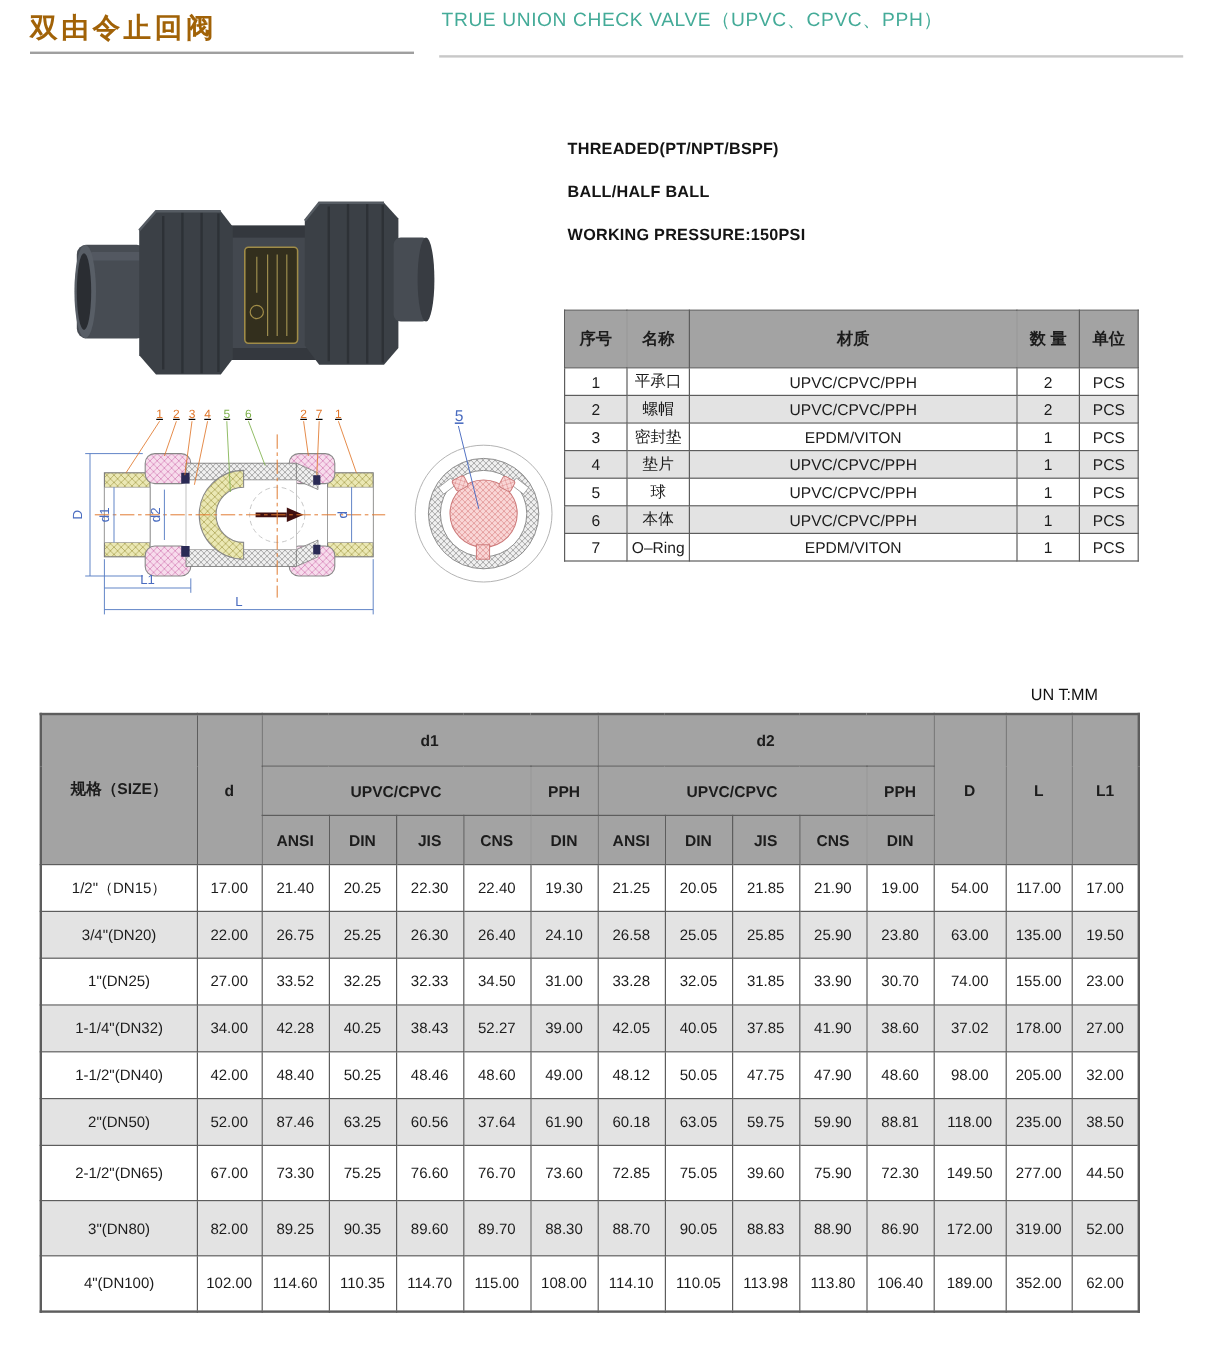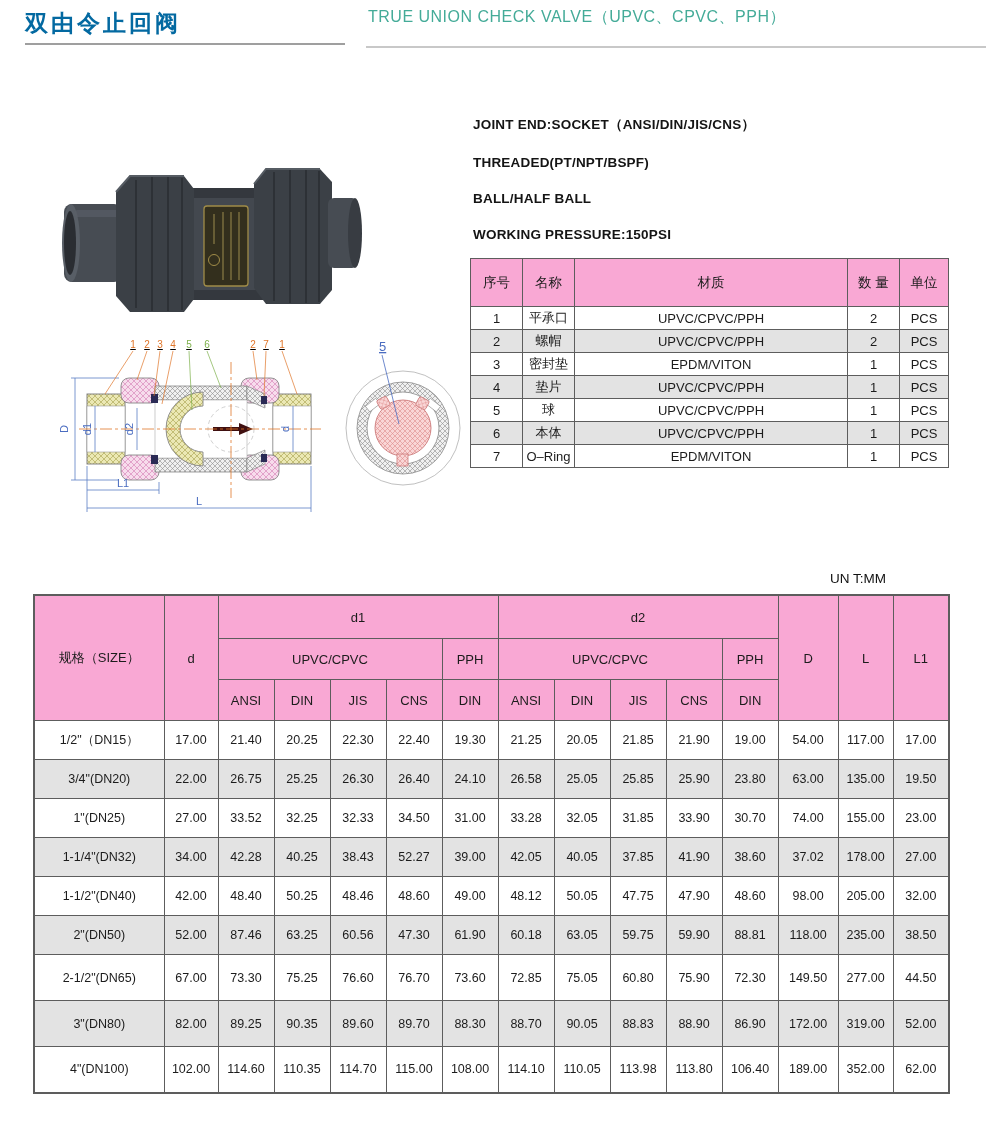--- a/index.html
+++ b/index.html
@@ -1,48 +1,48 @@
 <!DOCTYPE html>
 <html><head>
 <meta charset="utf-8">
 <style>
   html,body{margin:0;padding:0;background:#fff;}
   body{width:1008px;height:1132px;position:relative;font-family:"Liberation Sans",sans-serif;color:#1c1c1c;overflow:hidden;}
   .abs{position:absolute;}
 
   
-  .title-zh{left:25px;top:8px;font-size:23px;font-weight:bold;color:#0369a1;letter-spacing:3px;}
+  .title-zh{left:25px;top:8px;font-size:23px;font-weight:bold;color:#a16207;letter-spacing:3px;}
   .rule-left{left:25px;top:43px;width:320px;height:2px;background:#9f9f9f;}
   .title-en{left:368px;top:7px;font-size:16px;color:#44ab98;letter-spacing:.5px;white-space:nowrap;}
   .rule-right{left:366px;top:46px;width:620px;height:2px;background:#c8c8c8;}
 
   
   .photo{left:58px;top:92px;width:305px;height:240px;}
 
   
   .specs{left:473px;top:116px;}
   .specs p{margin:0 0 21px 0;font-size:13.5px;font-weight:bold;color:#141414;letter-spacing:.2px;}
 
   
   table{border-collapse:collapse;table-layout:fixed;}
   th,td{border:1px solid #5d5d5d;text-align:center;vertical-align:middle;overflow:hidden;}
-  thead th{background:#f9a8d4;font-weight:normal;}
+  thead th{background:#a3a3a3;font-weight:bold;}
   tbody tr:nth-child(even){background:#e3e3e3;}
   tbody tr:nth-child(odd){background:#fff;}
 
   
   .parts-table{left:470px;top:258px;width:478px;font-size:13px;border:1.5px solid #5d5d5d;}
   .parts-table thead th{height:45px;font-size:13.5px;}
   .parts-table tbody td{height:20px;}
 
   
   .drawing{left:35px;top:336px;width:445px;height:190px;}
 
   
-  .unit-note{left:696px;top:571px;width:190px;text-align:right;font-size:13.5px;color:#111;}
+  .unit-note{left:725px;top:571px;width:190px;text-align:right;font-size:13.5px;color:#111;}
 
   
   .size-table{left:33px;top:594px;width:915px;font-size:12.5px;border:2px solid #5d5d5d;}
   .size-table thead tr:nth-child(1) th{height:40px;}
   .size-table thead tr:nth-child(2) th{height:38px;}
   .size-table thead tr:nth-child(3) th{height:38px;}
   .size-table thead th{font-size:13px;}
   .size-table tbody tr{height:39px;}
   .size-table tbody tr:nth-child(n+7){height:46px;}
 </style>
@@ -92,21 +92,20 @@
     <line x1="248" y1="78" x2="248" y2="211"></line>
       <line x1="261" y1="79" x2="261" y2="210"></line>
   </g>
   <path d="M196,92 L208,77 L262,77" fill="none" stroke="#565c63" stroke-width="2"></path>
 
   <rect x="270" y="106" width="30" height="70" rx="6" fill="#474c53"></rect>
   <ellipse cx="297" cy="141" rx="7" ry="35" fill="#383c42"></ellipse>
 </svg>
 
 <div class="abs specs">
-  <p>JOINT END:SOCKET（ANSI/DIN/JIS/CNS）</p>
   <p>THREADED(PT/NPT/BSPF)</p>
   <p>BALL/HALF BALL</p>
   <p>WORKING PRESSURE:150PSI</p>
 </div>
 
 <table class="abs parts-table">
   <colgroup>
       <col style="width:52px">
       <col style="width:52px">
       <col style="width:273px">
@@ -423,42 +422,42 @@
         <td>98.00</td>
         <td>205.00</td>
         <td>32.00</td>
       </tr>
       <tr>
         <td>2"(DN50)</td>
         <td>52.00</td>
         <td>87.46</td>
         <td>63.25</td>
         <td>60.56</td>
-        <td>47.30</td>
+        <td>37.64</td>
         <td>61.90</td>
         <td>60.18</td>
         <td>63.05</td>
         <td>59.75</td>
         <td>59.90</td>
         <td>88.81</td>
         <td>118.00</td>
         <td>235.00</td>
         <td>38.50</td>
       </tr>
       <tr>
         <td>2-1/2"(DN65)</td>
         <td>67.00</td>
         <td>73.30</td>
         <td>75.25</td>
         <td>76.60</td>
         <td>76.70</td>
         <td>73.60</td>
         <td>72.85</td>
         <td>75.05</td>
-        <td>60.80</td>
+        <td>39.60</td>
         <td>75.90</td>
         <td>72.30</td>
         <td>149.50</td>
         <td>277.00</td>
         <td>44.50</td>
       </tr>
       <tr>
         <td>3"(DN80)</td>
         <td>82.00</td>
         <td>89.25</td>

